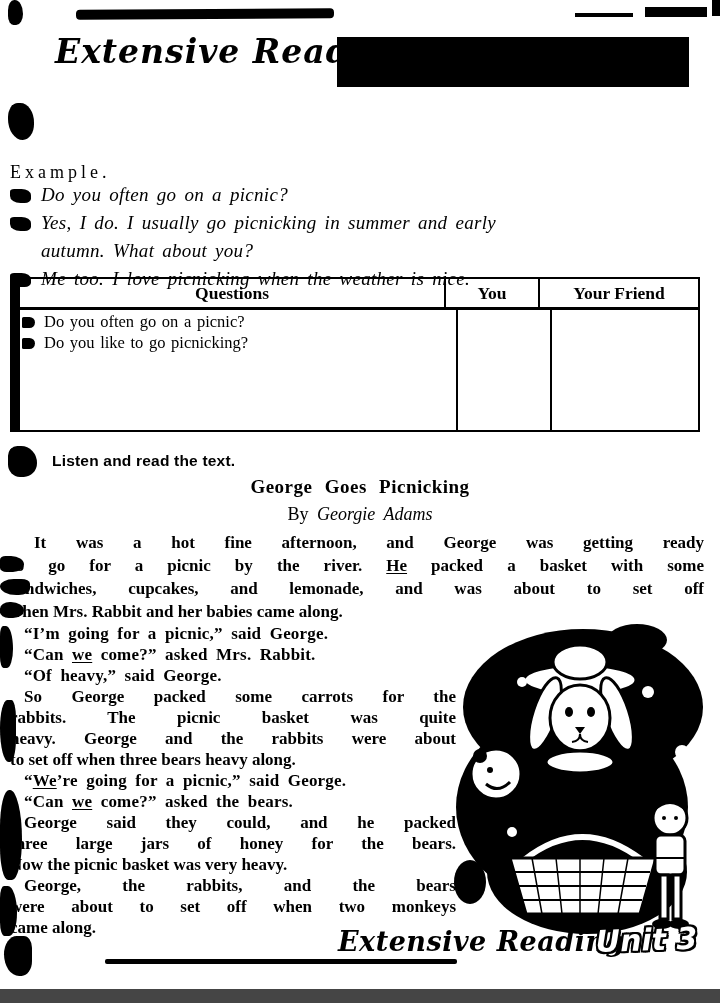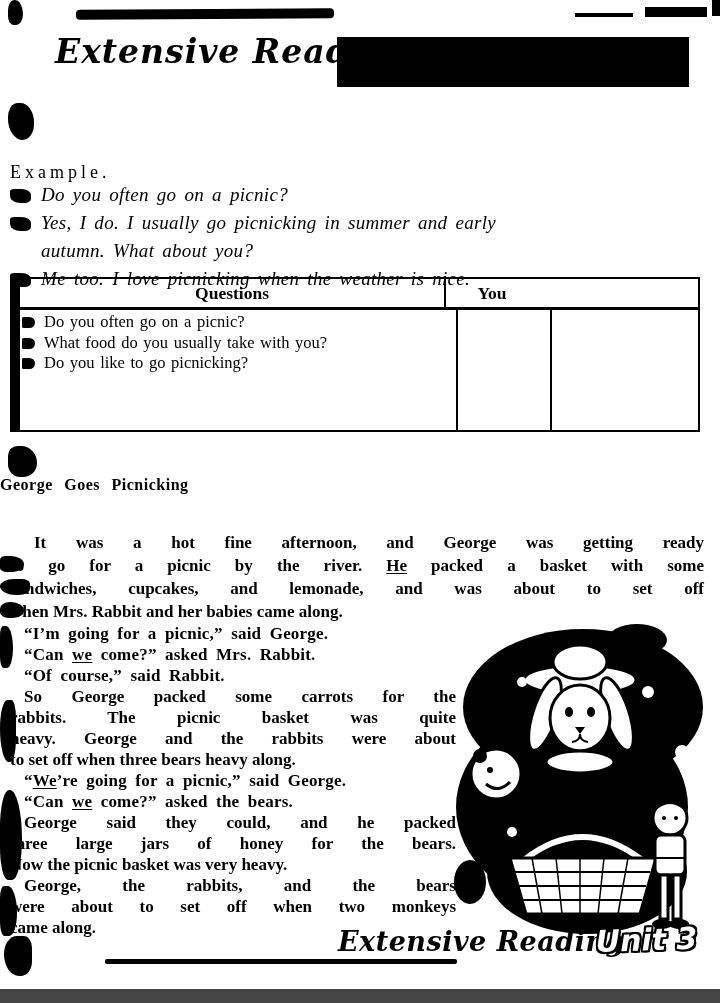--- a/index.html
+++ b/index.html
@@ -43,22 +43,22 @@
   .qc1{width:424px;text-align:center;}
   .qc2{width:92px;border-left:2px solid #000;}
   .qc3{flex:1;border-left:2px solid #000;}
   .qt-head>div{display:flex;align-items:center;justify-content:center;}
   .qlist{padding:2px 4px 0 8px;font-size:16.5px;line-height:20.5px;}
   .qrow{display:flex;align-items:flex-start;}
   .bullet{flex:none;width:13px;height:11px;background:#000;border-radius:2px 7px 7px 2px;
           margin:5px 9px 0 -6px;}
   .qtext{max-width:392px;word-spacing:1.5px;}
   
-  .story-title{position:absolute;left:0;top:476px;width:720px;text-align:left;font-weight:bold;
-               font-size:16px;letter-spacing:.5px;word-spacing:7px;}
+  .story-title{position:absolute;left:0;top:476px;width:720px;text-align:center;font-weight:bold;
+               font-size:19px;letter-spacing:.5px;word-spacing:7px;}
   .byline{position:absolute;left:0;top:504px;width:720px;text-align:center;font-size:18px;word-spacing:4px;}
   .byline .author{font-style:italic;}
   .para1{position:absolute;left:10px;top:531px;width:694px;font-size:17px;line-height:23px;font-weight:700;}
   .jall{white-space:pre-line;text-align:justify;text-align-last:justify;}
   .jlast{text-align:left;}
   .para1 .jall{text-indent:24px;}
   .story-col{position:absolute;left:10px;top:623px;width:446px;font-size:17px;line-height:21px;font-weight:700;}
   .story-col p,.story-col .n{margin:0;}
   .q{margin:0;text-indent:14px;word-spacing:4px;letter-spacing:.2px;}
   .n .jall{text-indent:14px;}
@@ -105,56 +105,58 @@
     <div class="dlg-line">
       <span class="spk">A:</span>
       <div class="dlg-text">Me too. I love picnicking when the weather is nice.</div>
     </div>
   </div>
 
   <div class="qtable">
     <div class="qt-head">
       <div class="qc1">Questions</div>
       <div class="qc2">You</div>
+      <div class="qc3">Your Friend</div>
     </div>
     <div class="qt-body">
       <div class="qc1 qlist">
         <div class="qrow">
           <span class="bullet"></span>
           <span class="qtext">Do you often go on a picnic?</span>
         </div>
         <div class="qrow">
           <span class="bullet"></span>
-          <span class="qtext">What food do you usually take with you?</span>
-        </div>
-        <div class="qrow">
-          <span class="bullet"></span>
           <span class="qtext">Do you like to go picnicking?</span>
         </div>
       </div>
       <div class="qc2"></div>
       <div class="qc3"></div>
     </div>
   </div>
 
   <div class="ex-num ex2-num">2</div>
+  <div class="instr instr2">Listen and read the text.</div>
 
   <div class="story-title">George Goes Picnicking</div>
+  <div class="byline">
+    <span>By</span>
+    <span class="author">Georgie Adams</span>
+  </div>
 
   <div class="para1">
     <div class="jall">It was a hot fine afternoon, and George was getting ready
 to go for a picnic by the river. <u>He</u> packed a basket with some
 sandwiches, cupcakes, and lemonade, and was about to set off</div>
     <div class="jlast">when Mrs. Rabbit and her babies came along.</div>
   </div>
 
   <div class="story-col">
     <p class="q">“I’m going for a picnic,” said George.</p>
     <p class="q">“Can <u>we</u> come?” asked Mrs. Rabbit.</p>
-    <p class="q">“Of course,” said Rabbit.</p>
+    <p class="q">“Of heavy,” said George.</p>
     <div class="n">
       <div class="jall">So George packed some carrots for the
 rabbits. The picnic basket was quite
 heavy. George and the rabbits were about</div>
       <div class="jlast">to set off when three bears heavy along.</div>
     </div>
     <p class="q">“<u>We</u>’re going for a picnic,” said George.</p>
     <p class="q">“Can <u>we</u> come?” asked the bears.</p>
     <div class="n">
       <div class="jall">George said they could, and he packed

